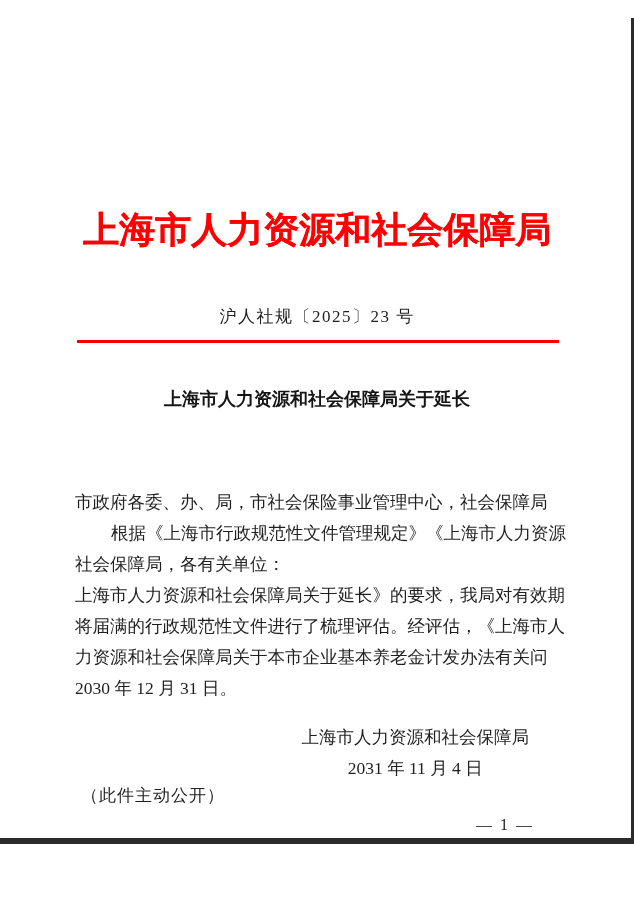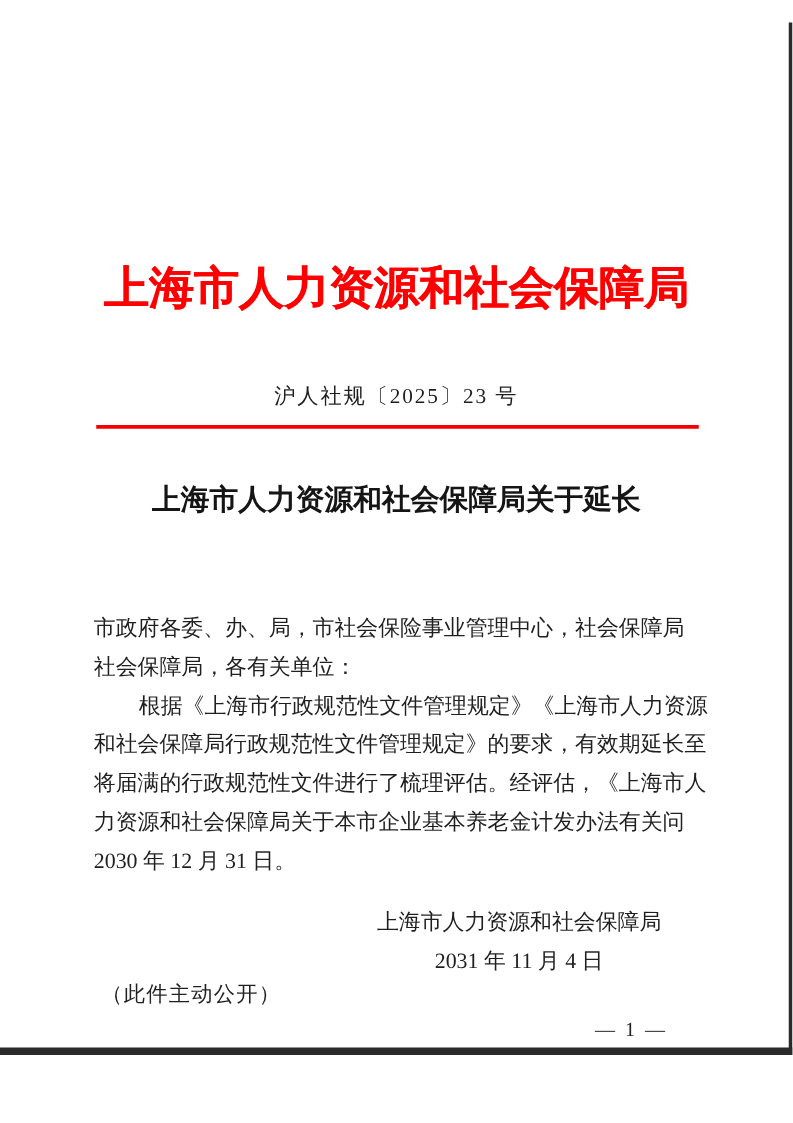--- a/index.html
+++ b/index.html
@@ -36,21 +36,21 @@
   .red-rule {
     position: absolute;
     top: 340px; left: 77px;
     width: 482px; height: 3px;
     background: #f40000;
   }
   .doc-title {
     position: absolute;
     top: 384px; left: 0; width: 100%;
     text-align: center;
-    font-size: 23px;
+    font-size: 18px;
     font-weight: bold;
     line-height: 31px;
     color: #151515;
   }
   .body-text {
     position: absolute;
     top: 487px; left: 75px;
     width: 490px;
     font-size: 17.5px;
     line-height: 31px;
@@ -103,23 +103,23 @@
   <div class="doc-number">沪人社规〔2025〕23 号</div>
 
   <div class="red-rule"></div>
 
   <div class="doc-title">
     <div>上海市人力资源和社会保障局关于延长</div>
   </div>
 
   <div class="body-text">
     <div class="bline">市政府各委、办、局，市社会保险事业管理中心，社会保障局</div>
+    <div class="bline indent">根据《上海市行政规范性文件管理规定》《上海市人力资源</div>
     <div class="bline">社会保障局，各有关单位：</div>
-    <div class="bline indent">根据《上海市行政规范性文件管理规定》《上海市人力资源</div>
-    <div class="bline">和社会保障局行政规范性文件管理规定》的要求，有效期延长至</div>
+    <div class="bline">上海市人力资源和社会保障局关于延长》的要求，我局对有效期</div>
     <div class="bline">将届满的行政规范性文件进行了梳理评估。经评估，《上海市人</div>
     <div class="bline">力资源和社会保障局关于本市企业基本养老金计发办法有关问</div>
     <div class="bline">2030 年 12 月 31 日。</div>
   </div>
 
   <div class="signature">
     <div>上海市人力资源和社会保障局</div>
     <div>2031 年 11 月 4 日</div>
   </div>
 

